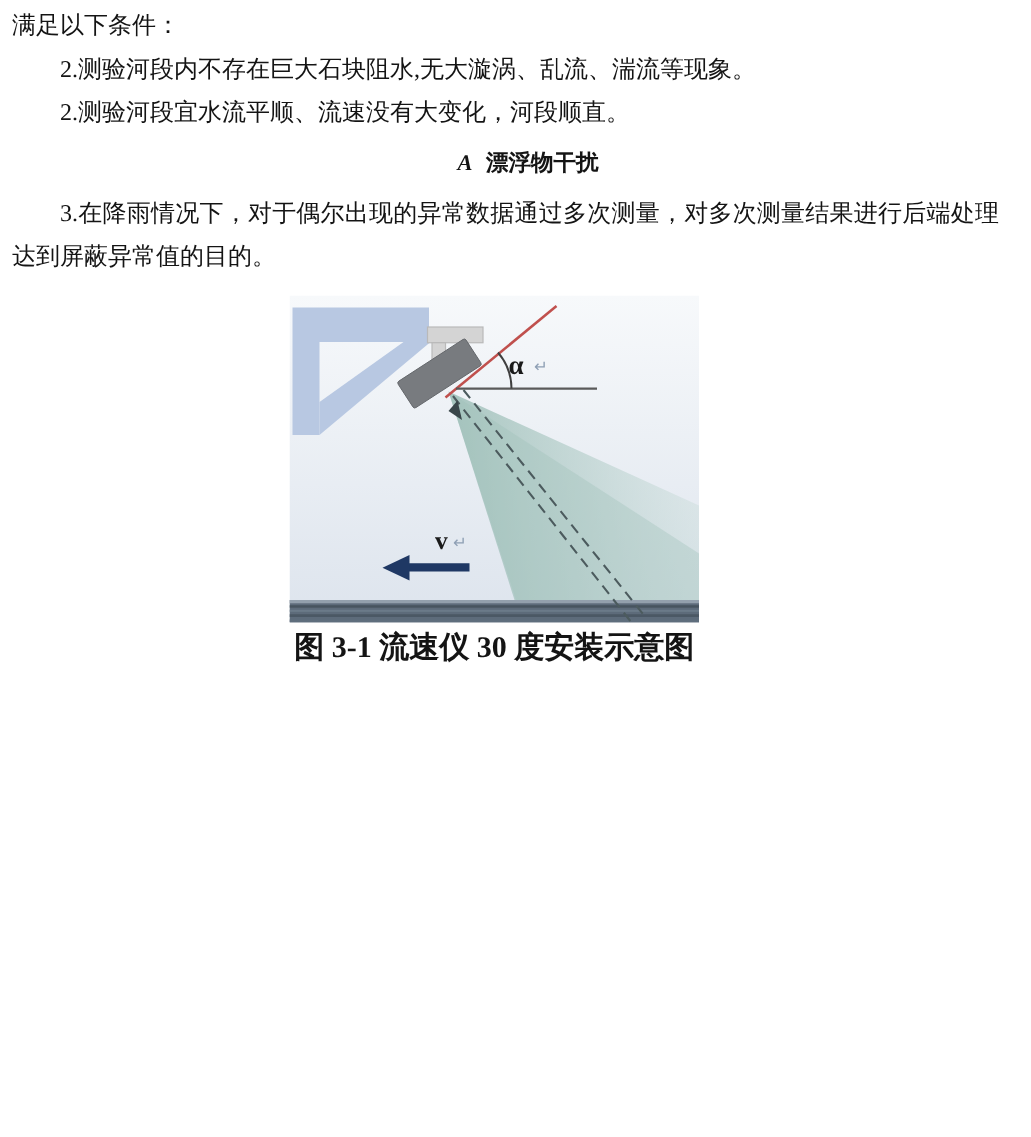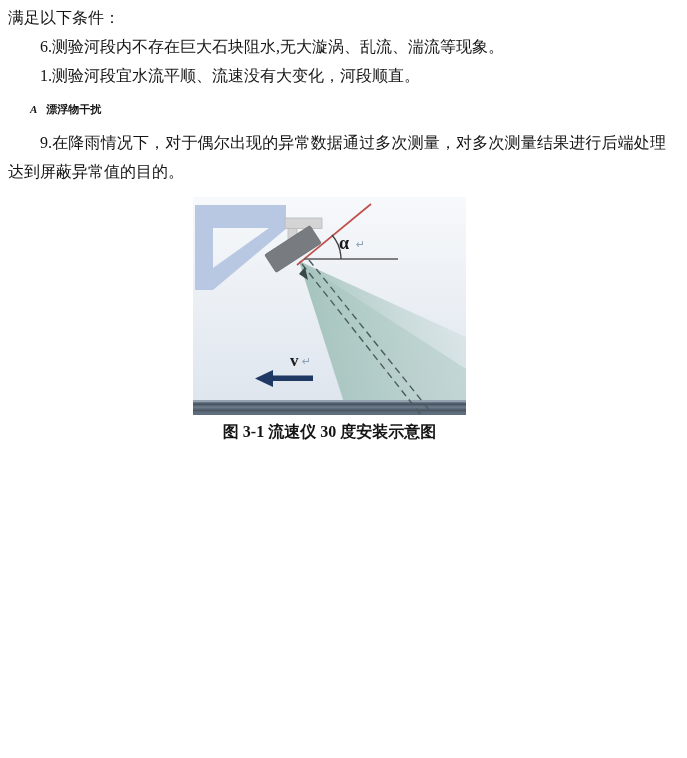--- a/index.html
+++ b/index.html
@@ -9,51 +9,52 @@
     background: #ffffff;
     font-family: "Liberation Serif", "DejaVu Serif", serif;
     font-size: 16px; line-height: 29px;
     color: #141414;
     overflow: hidden;
   }
   .page { padding: 3px 21px 0 8px; }
   p { margin: 0; text-align: justify; }
   .indent { text-indent: 2em; }
   h3 {
-    font-size: 11px; line-height: 29px;
+    font-size: 15px; line-height: 29px;
     margin: 5px 0 4px; font-weight: bold;
     padding-left: 2em;
+    text-align: center;
   }
   h3 .sec-label { font-style: italic; margin-right: 9px; font-family: "Liberation Serif", serif; }
   .measure-1 { margin-top: 3px; }
   .measure-2 { margin-top: 4px; }
   figure { margin: 11px 0 0 185px; width: 273px; padding: 0; }
   figure svg { display: block; }
   figcaption {
     margin-top: 5px; text-align: center;
-    font-weight: bold; font-size: 16px; line-height: 24px;
+    font-weight: bold; font-size: 20px; line-height: 24px;
     white-space: nowrap;
   }
   .svg-label { font-family: "Liberation Serif", "DejaVu Serif", serif; }
   .svg-mark  { font-family: "DejaVu Sans", sans-serif; }
 </style>
 </head>
 <body>
 
 <div class="page">
 
   <p>满足以下条件：</p>
-  <p class="indent">6.测验河段内不存在巨大石块阻水,无大漩涡、乱流、湍流等现象。</p>
-  <p class="indent">1.测验河段宜水流平顺、流速没有大变化，河段顺直。</p>
+  <p class="indent">2.测验河段内不存在巨大石块阻水,无大漩涡、乱流、湍流等现象。</p>
+  <p class="indent">2.测验河段宜水流平顺、流速没有大变化，河段顺直。</p>
 
   <h3><span class="sec-label">A</span><span>漂浮物干扰</span></h3>
 
 
 
-  <p class="indent measure-2">9.在降雨情况下，对于偶尔出现的异常数据通过多次测量，对多次测量结果进行后端处理达到屏蔽异常值的目的。</p>
+  <p class="indent measure-2">3.在降雨情况下，对于偶尔出现的异常数据通过多次测量，对多次测量结果进行后端处理达到屏蔽异常值的目的。</p>
 
   <figure>
     <svg width="273" height="218" viewBox="0 0 273 218">
       <defs>
         <linearGradient id="bgGrad" x1="0" y1="0" x2="0" y2="1">
           <stop offset="0" stop-color="#f7f9fb"></stop>
           <stop offset="1" stop-color="#dde4ed"></stop>
         </linearGradient>
         <linearGradient id="beamGrad" x1="0" y1="0" x2="1" y2="0">
           <stop offset="0" stop-color="#8db4ab" stop-opacity="0.72"></stop>

